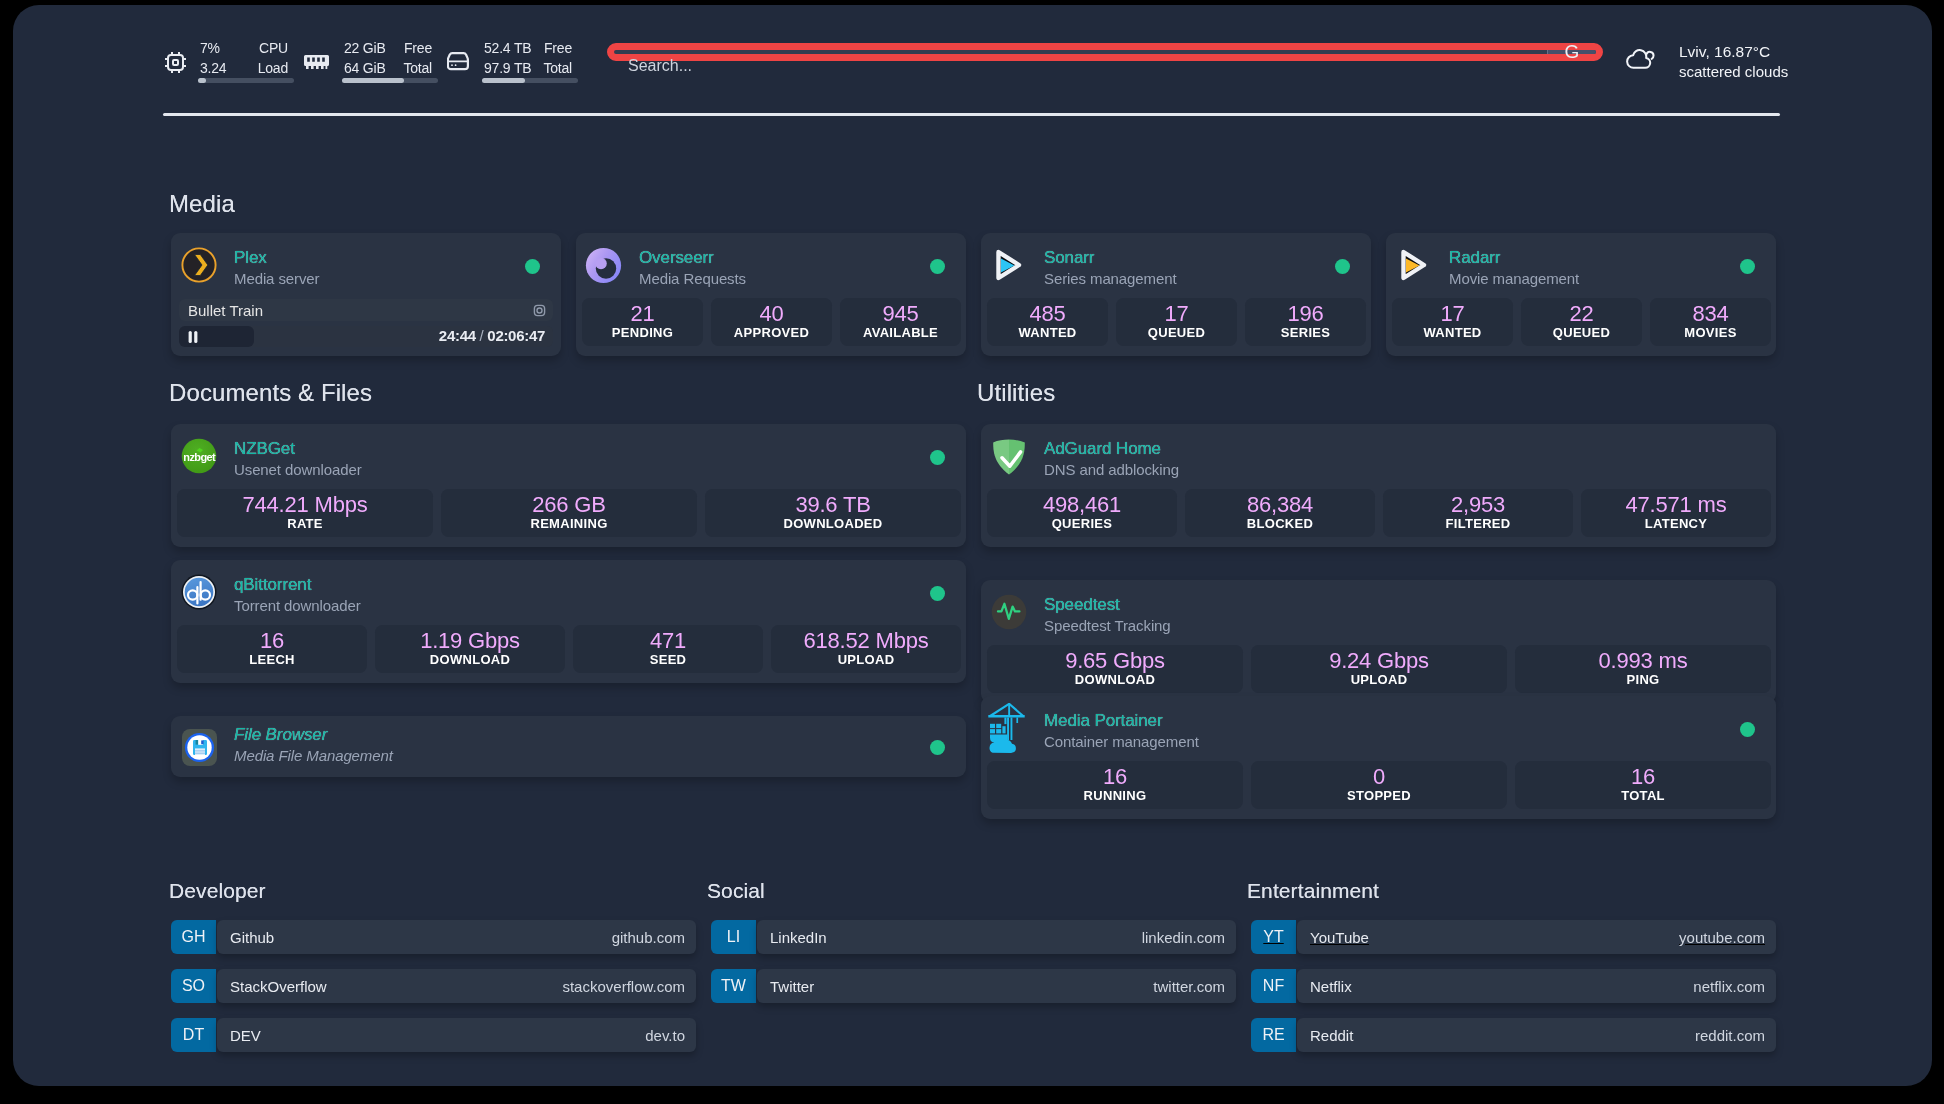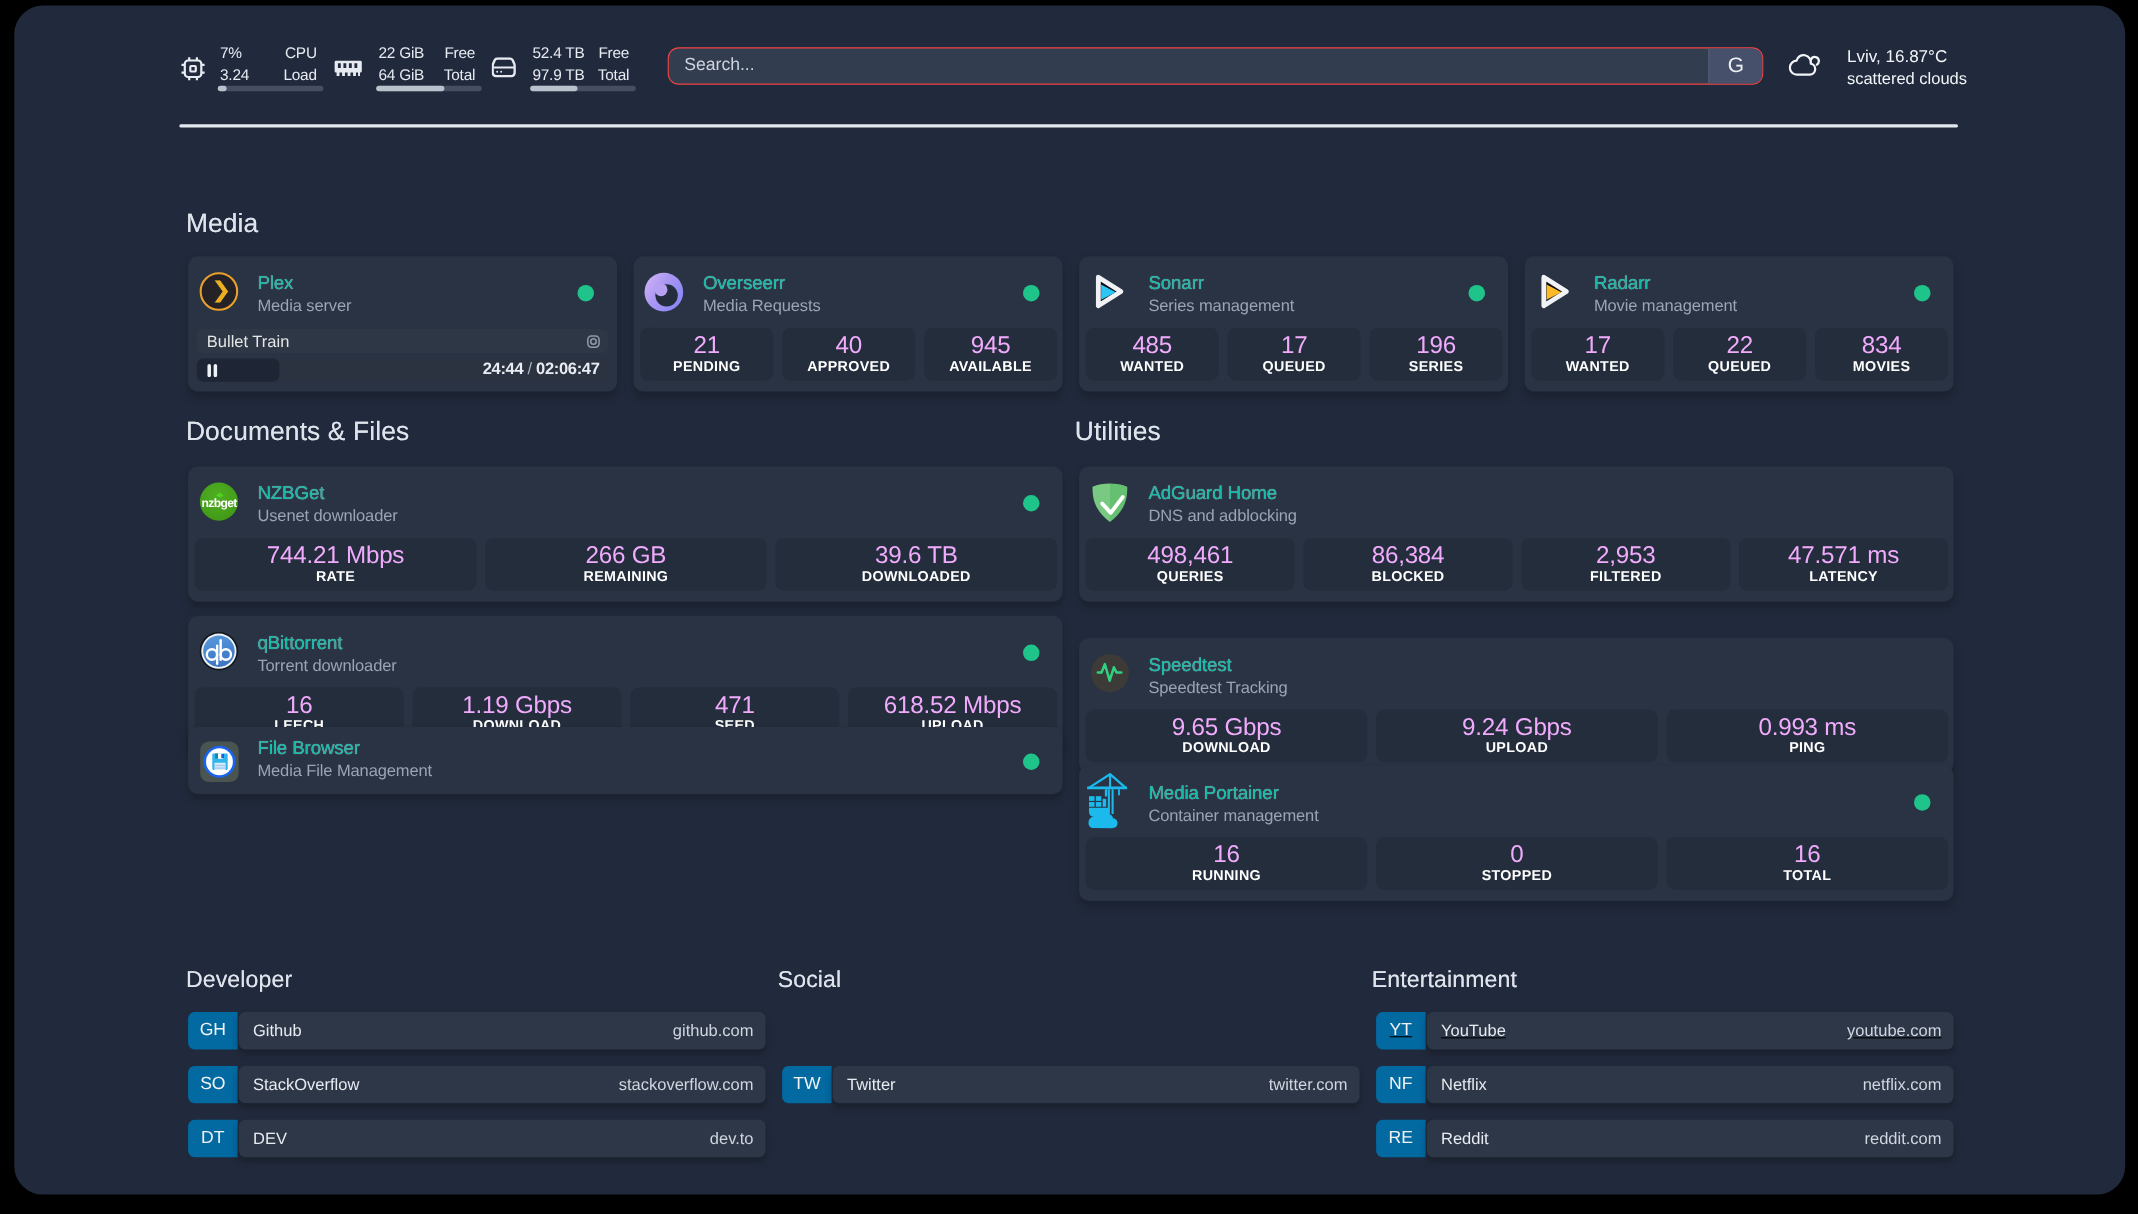--- a/index.html
+++ b/index.html
@@ -72,21 +72,21 @@
   <circle cx="8.6" cy="13.2" r="0.9" fill="#e7eaf1" stroke="none"></circle>
 </svg>
 <div class="res" style="left:484px; top:38px;">
         <div>52.4 TB<br>97.9 TB</div>
         <div class="rr">Free<br>Total</div>
       </div>
 <div class="bar" style="left:482px; top:78px; width:96px;">
         <i style="width:43px;"></i>
       </div>
 
-<div style="left:607px; top:43px; width:996px; height:34px; background:#333d50; border:1px solid #ef4444; border-radius:10px;">
+<div style="left:607px; top:43px; width:996px; height:18px; background:#333d50; border:7px solid #ef4444; border-radius:10px;">
   <div style="position:absolute; left:14px; top:7px; font-size:16px; color:#ced4de;">Search...</div>
   <div style="position:absolute; right:0; top:0; bottom:0; width:49px; background:#46506a; border-left:1px solid #67718a; border-radius:0 9px 9px 0; display:flex; align-items:center; justify-content:center; color:#eef0f5; font-size:19px;">G</div>
 </div>
 
 <svg style="left:1626px; top:47px;" width="32" height="24" viewBox="0 0 34 26" fill="none" stroke="#f2f4f8" stroke-width="2.2" stroke-linejoin="round" stroke-linecap="round">
   <path d="M8 22.5 h12.5 a5.4 5.4 0 0 0 1-10.7 A7.2 7.2 0 0 0 7.4 8.9 A6 6 0 0 0 8 22.5 Z"></path>
   <path d="M21.8 7.7 a4 4 0 0 1 7.7 1.5 c0 1.5 -0.8 2.9 -2 3.6"></path>
 </svg>
 <div style="left:1679px; top:42px; font-size:15.5px; line-height:20px; color:#f2f4f8;">Lviv, 16.87°C<br><span style="font-size:15px;">scattered clouds</span></div>
 
@@ -325,21 +325,21 @@
             <div class="v">9.24 Gbps</div>
             <div class="l">UPLOAD</div>
           </div>
     <div class="stat">
             <div class="v">0.993 ms</div>
             <div class="l">PING</div>
           </div>
   </div>
 </div>
 
-<div class="card" style="left:171px; top:661px; width:795px; height:61px;">
+<div class="card" style="left:171px; top:716px; width:795px; height:61px;font-style:italic;">
   <div style="position:absolute; left:11px; top:13px; width:35px; height:37px; background:#4a5450; border-radius:8px;">
     <svg style="position:absolute; left:2px; top:3px;" width="31" height="31" viewBox="0 0 31 31">
       <circle cx="15.5" cy="15.5" r="14.6" fill="#1b62ee"></circle>
       <circle cx="15.5" cy="15.5" r="12.2" fill="#fff"></circle>
       <rect x="9" y="8" width="14" height="15" rx="1.2" fill="#30b5ee"></rect>
       <rect x="11.6" y="8" width="2.6" height="4.6" fill="#17859f"></rect>
       <rect x="14.2" y="8" width="4.6" height="4.8" fill="#fff"></rect>
       <rect x="17.2" y="8.4" width="2.4" height="3.8" fill="#1d5cd0"></rect>
       <rect x="11" y="16.4" width="10" height="6.6" fill="#ddeefb"></rect>
       <rect x="11" y="18.2" width="10" height="1.3" fill="#9fc9ee"></rect>
@@ -411,20 +411,27 @@
         </div>
       </div>
 <div class="bm" style="left:171px; top:1018px;">
         <div class="ab">DT</div>
         <div class="pill">
           <span class="nm">DEV</span>
           <span class="dom">dev.to</span>
         </div>
       </div>
 
+<div class="bm" style="left:711px; top:920px;">
+        <div class="ab">LI</div>
+        <div class="pill">
+          <span class="nm">LinkedIn</span>
+          <span class="dom">linkedin.com</span>
+        </div>
+      </div>
 <div class="bm" style="left:711px; top:969px;">
         <div class="ab">TW</div>
         <div class="pill">
           <span class="nm">Twitter</span>
           <span class="dom">twitter.com</span>
         </div>
       </div>
 
 <div class="bm" style="left:1251px; top:920px;text-decoration:underline;">
         <div class="ab">YT</div>

